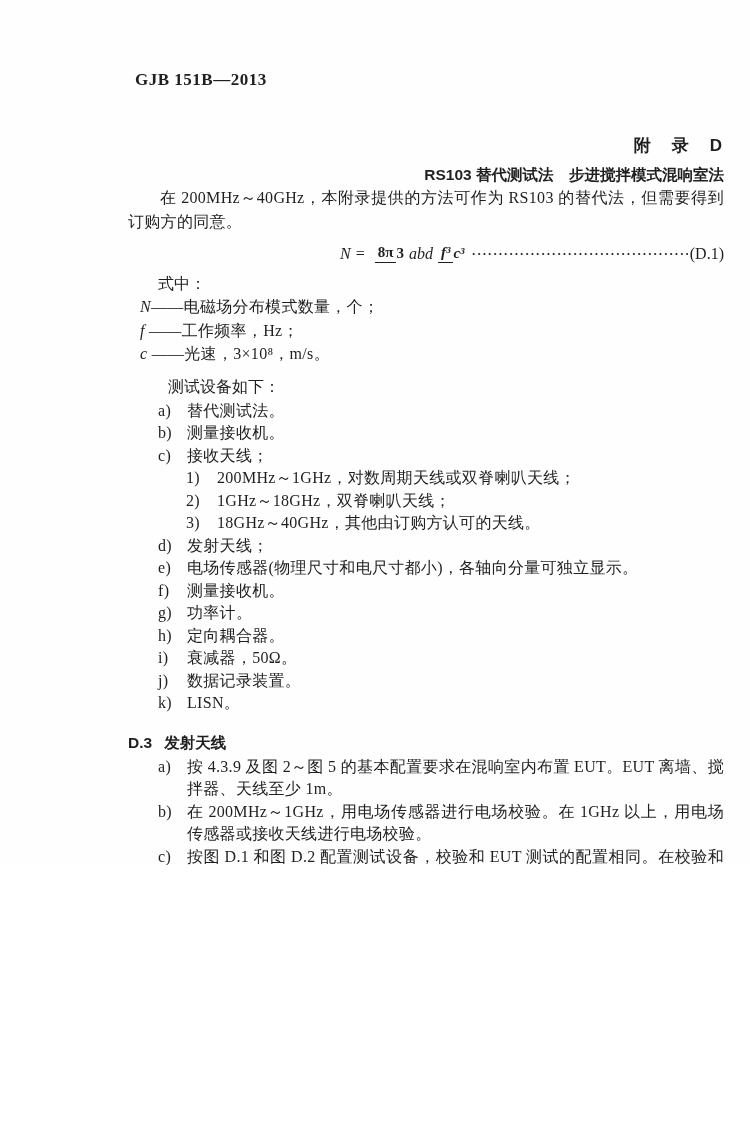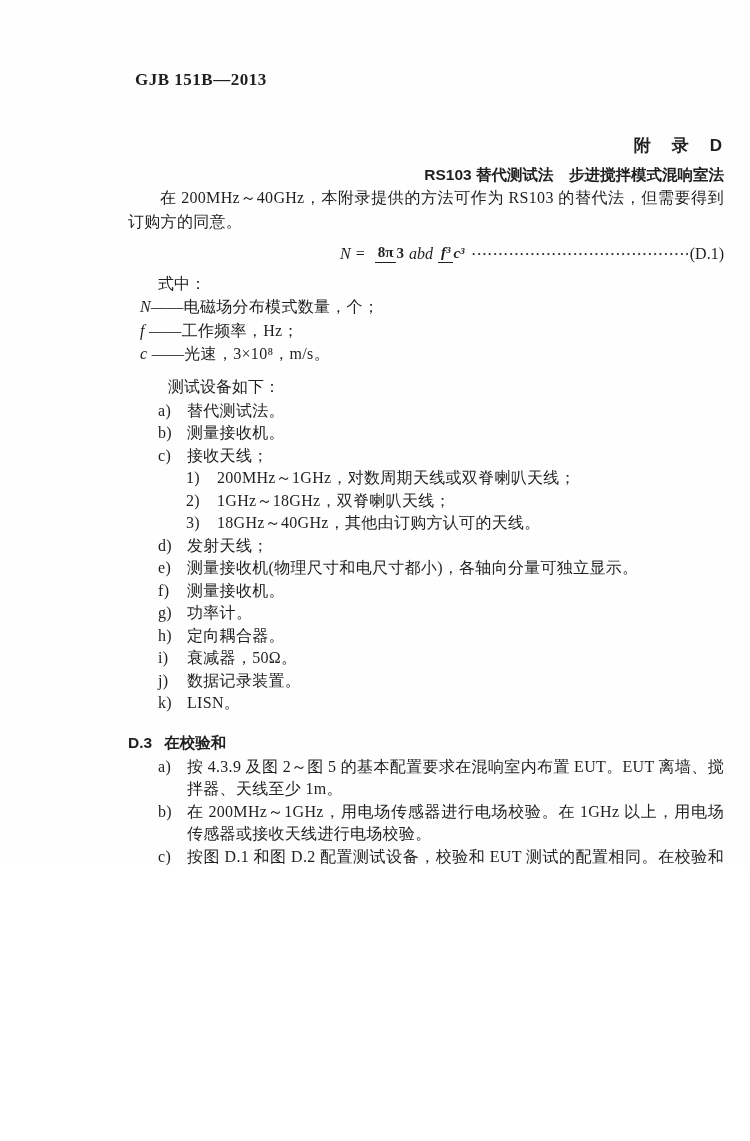--- a/index.html
+++ b/index.html
@@ -197,21 +197,21 @@
           <span class="sub-label">3)</span>
           <span class="sub-text">18GHz～40GHz，其他由订购方认可的天线。</span>
         </div>
       </div>
       <div class="item-row">
         <span class="item-label">d)</span>
         <span class="item-text">发射天线；</span>
       </div>
       <div class="item-row">
         <span class="item-label">e)</span>
-        <span class="item-text">测量接收机(物理尺寸和电尺寸都小)，各轴向分量可独立显示。</span>
+        <span class="item-text">电场传感器(物理尺寸和电尺寸都小)，各轴向分量可独立显示。</span>
       </div>
       <div class="item-row">
         <span class="item-label">f)</span>
         <span class="item-text">测量接收机。</span>
       </div>
       <div class="item-row">
         <span class="item-label">g)</span>
         <span class="item-text">功率计。</span>
       </div>
       <div class="item-row">
@@ -226,21 +226,21 @@
         <span class="item-label">j)</span>
         <span class="item-text">数据记录装置。</span>
       </div>
       <div class="item-row">
         <span class="item-label">k)</span>
         <span class="item-text">LISN。</span>
       </div>
     </div>
 
     <div class="section-heading h-d3">
-      <span class="sec-num">D.3</span><span>在校验和</span>
+      <span class="sec-num">D.3</span><span>发射天线</span>
     </div>
 
     <div class="list">
       <div class="item-row">
         <span class="item-label">a)</span>
         <span class="item-text">按 4.3.9 及图 2～图 5 的基本配置要求在混响室内布置 EUT。EUT 离墙、搅拌器、天线至少 1m。</span>
       </div>
       <div class="item-row">
         <span class="item-label">b)</span>
         <span class="item-text">在 200MHz～1GHz，用电场传感器进行电场校验。在 1GHz 以上，用电场传感器或接收天线进行电场校验。</span>

